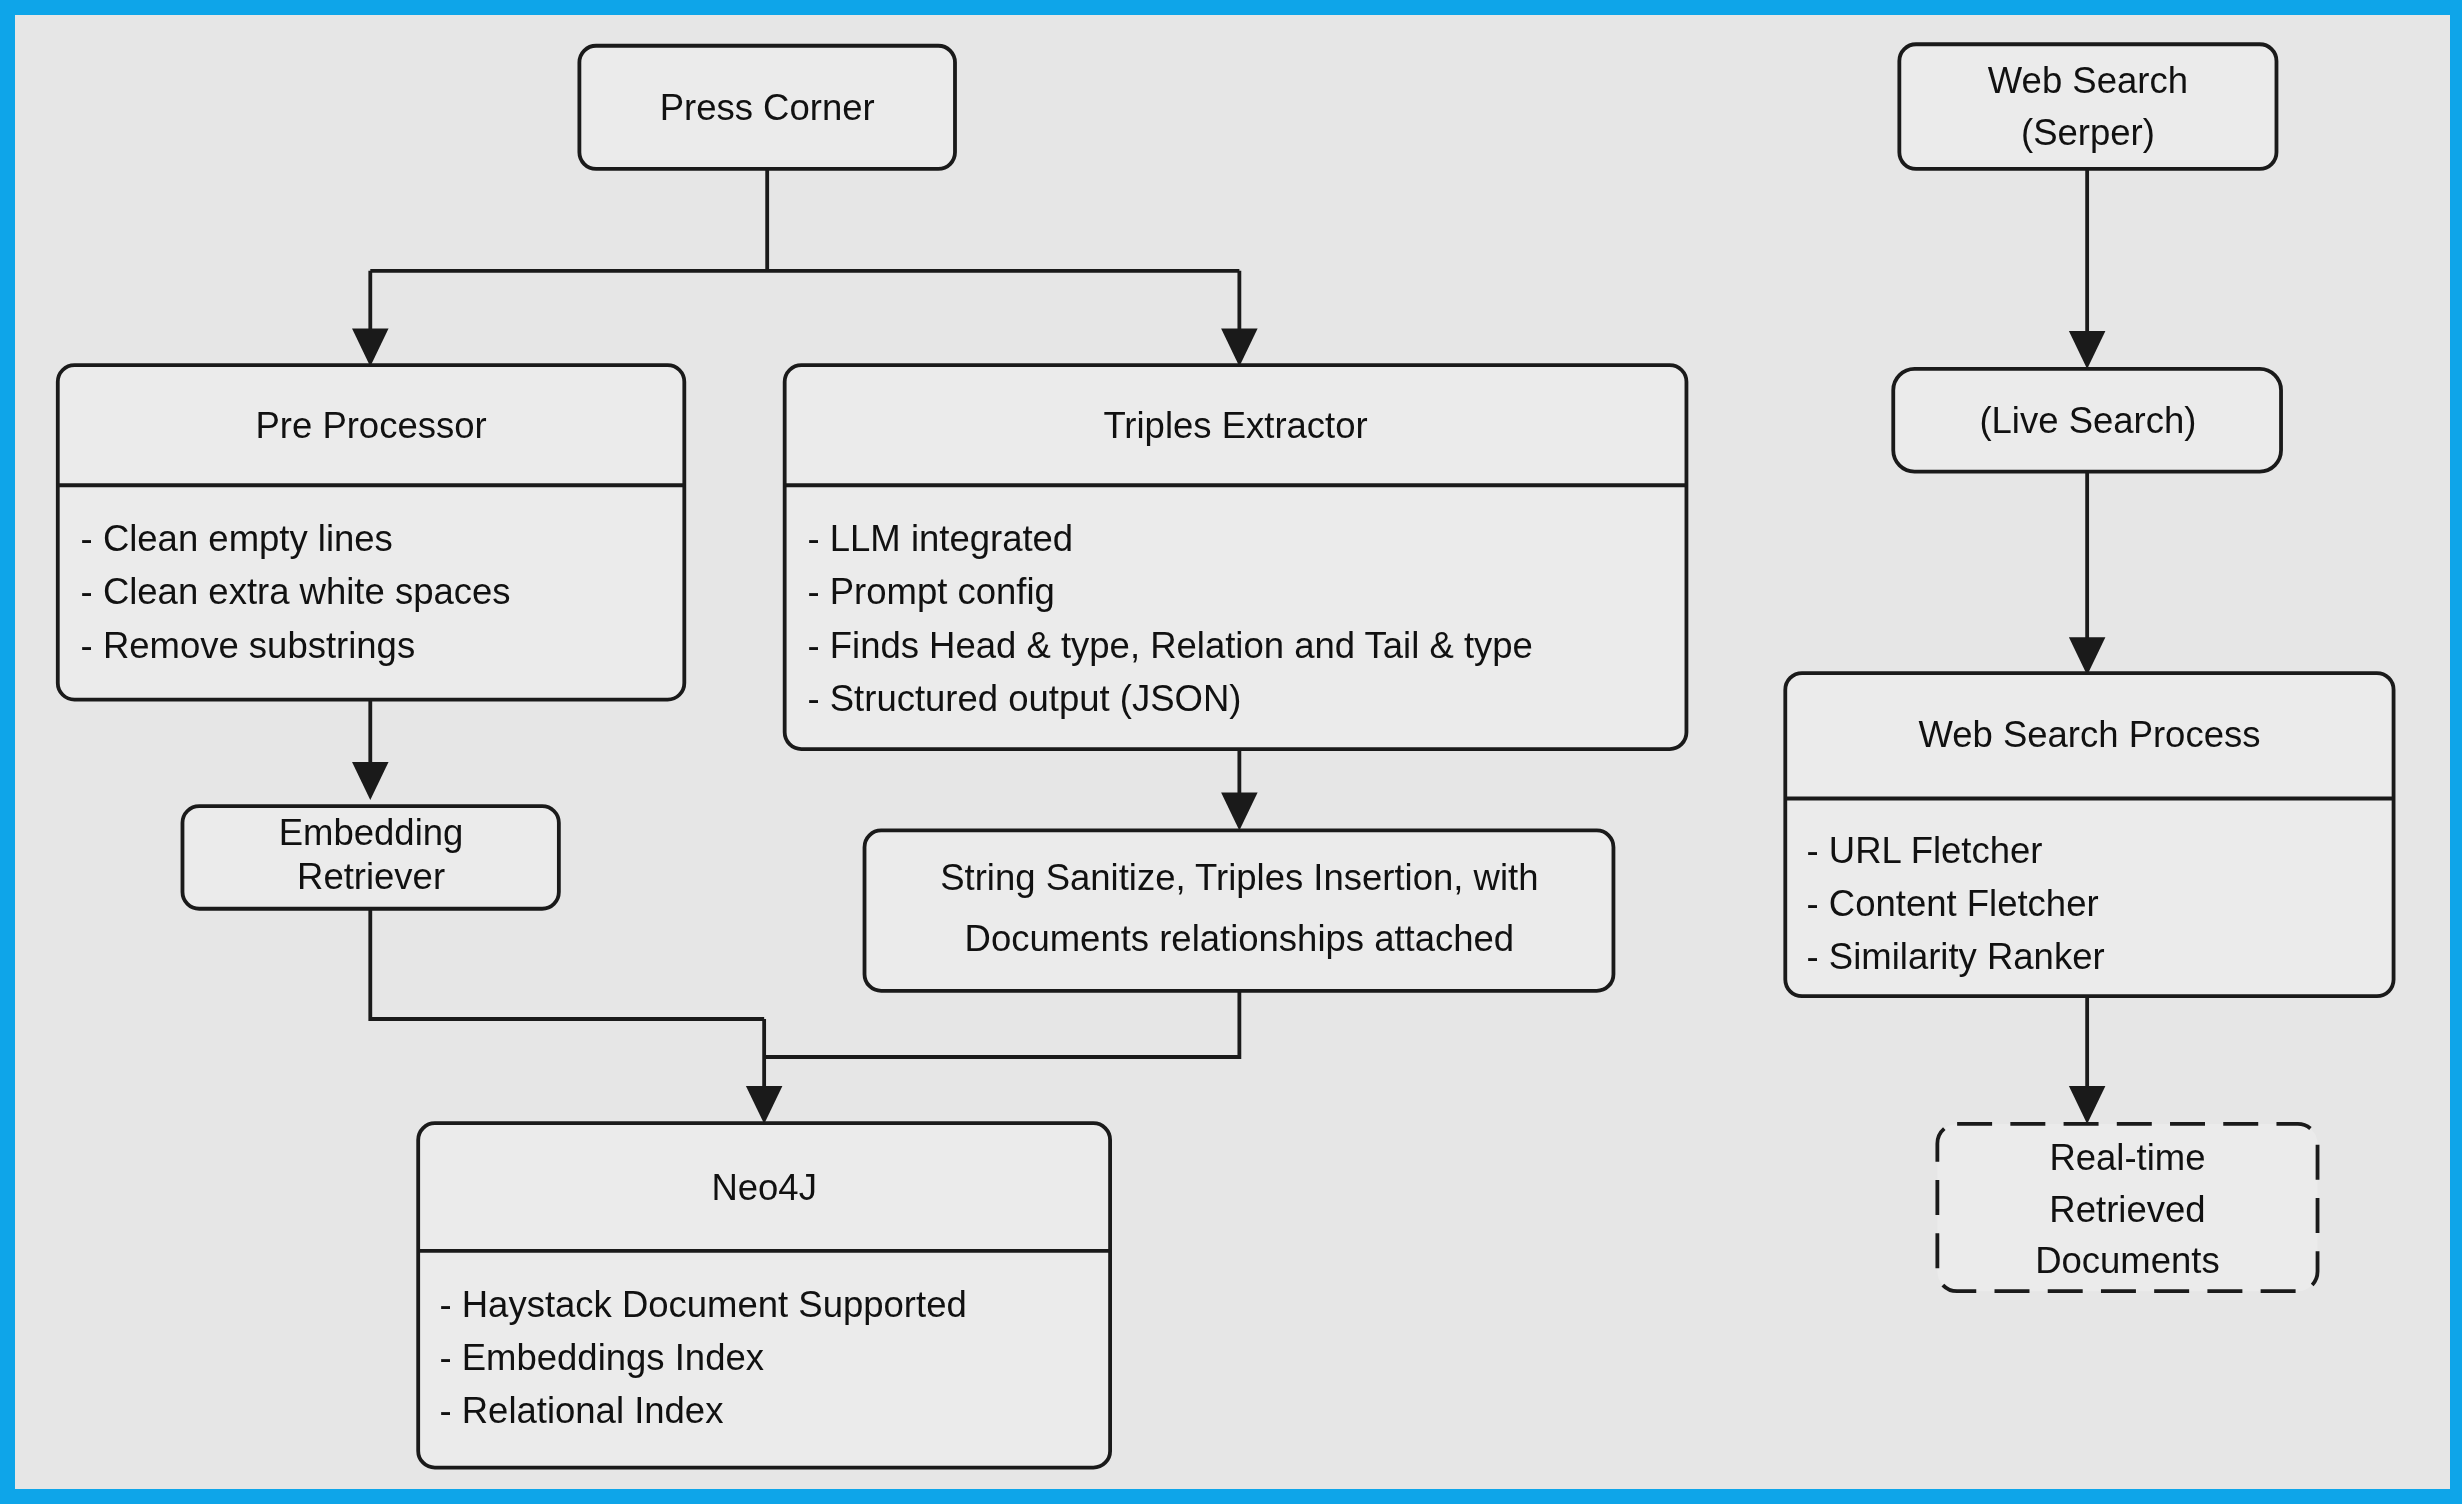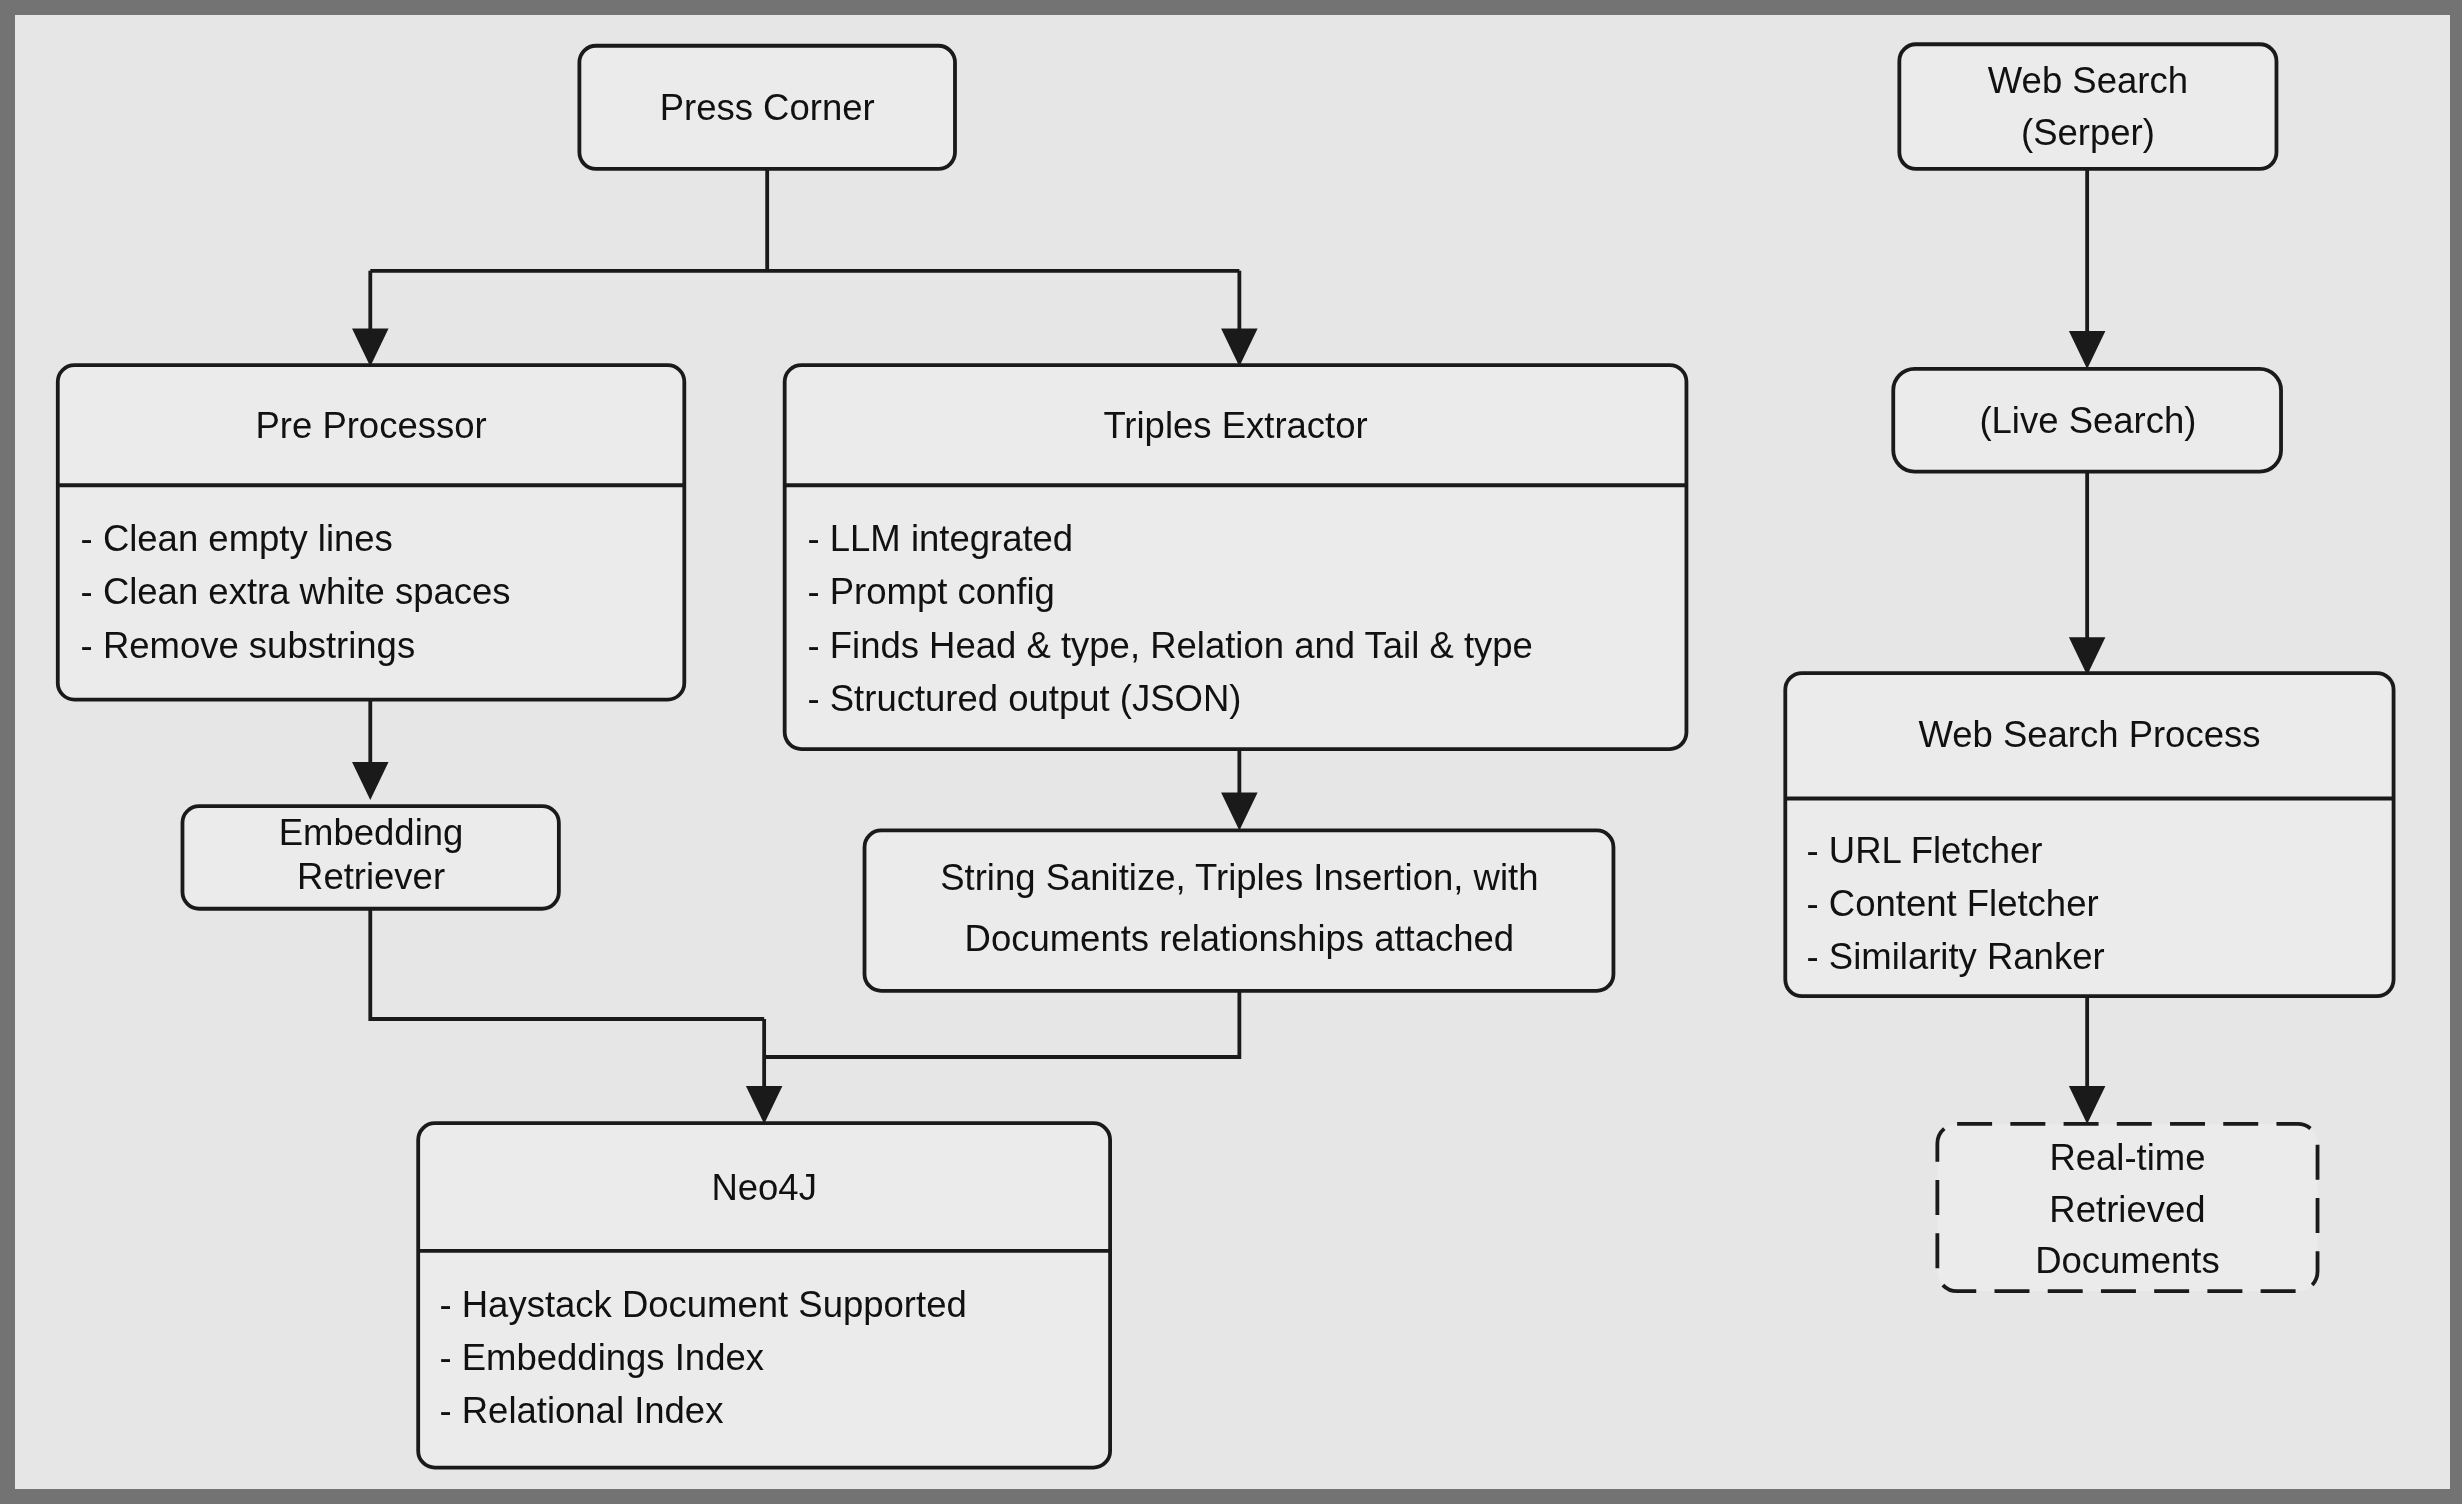--- a/index.html
+++ b/index.html
@@ -10,21 +10,21 @@
   body {
     width: 2462px;
     height: 1505px;
     font-family: "Liberation Sans", sans-serif;
     overflow: hidden;
   }
   #diagram-root {
     position: relative;
     width: 2462px;
     height: 1505px;
-    background: #737373;
+    background: #0ea5e9;
   }
   #canvas-bg {
     position: absolute;
     left: 15px;
     top: 15px;
     width: 2435px;
     height: 1474px;
     background: #e6e6e6;
   }
   svg#flow {

